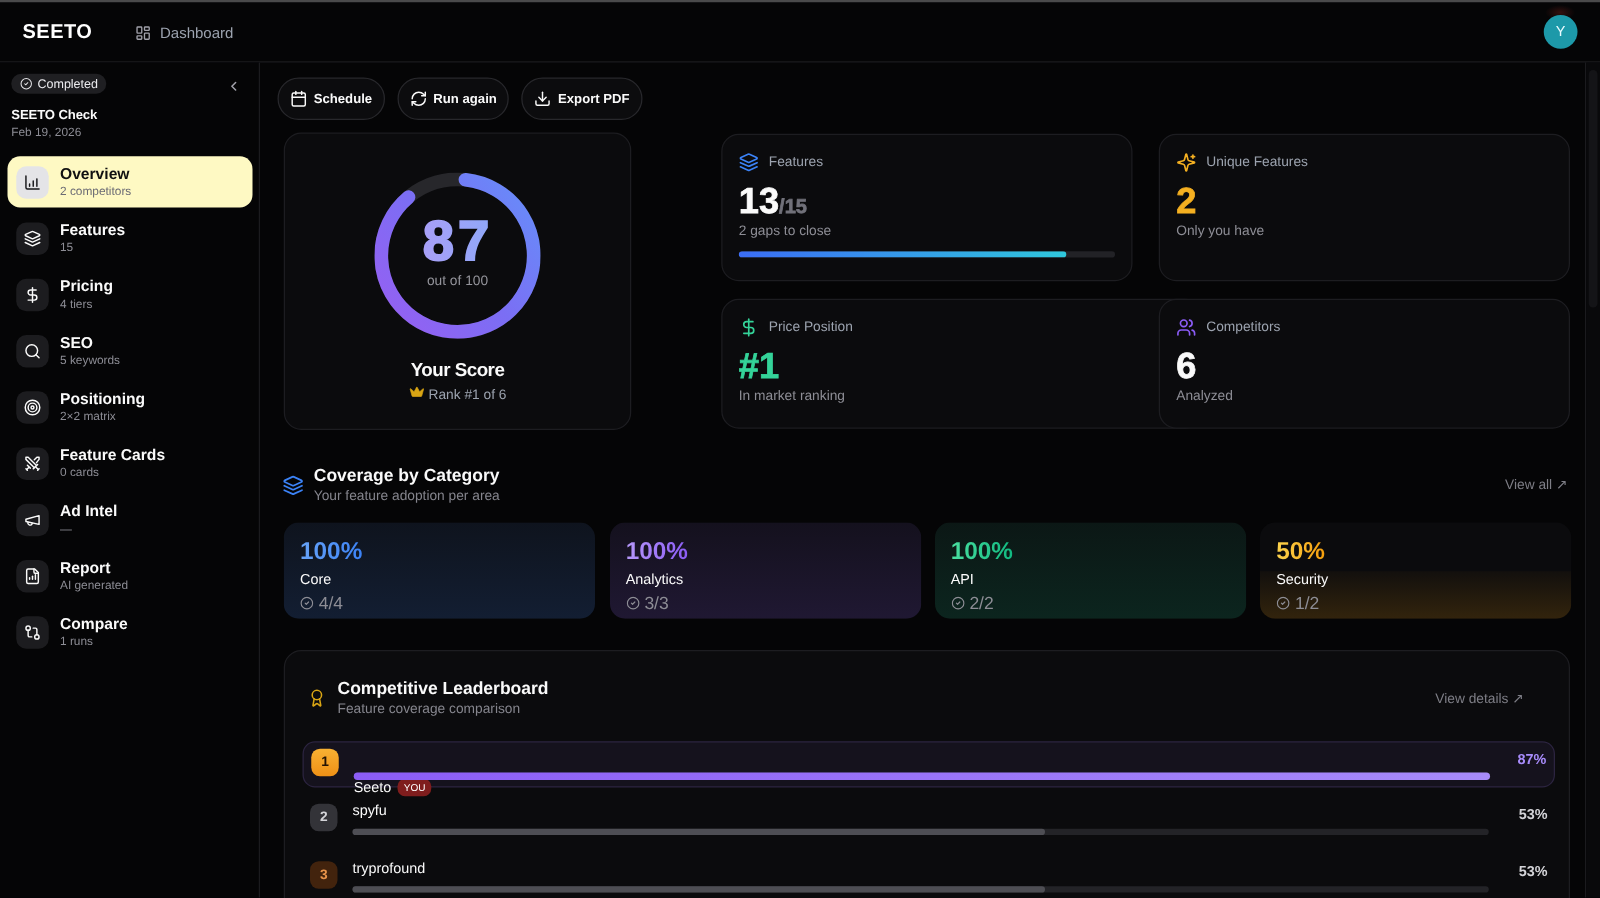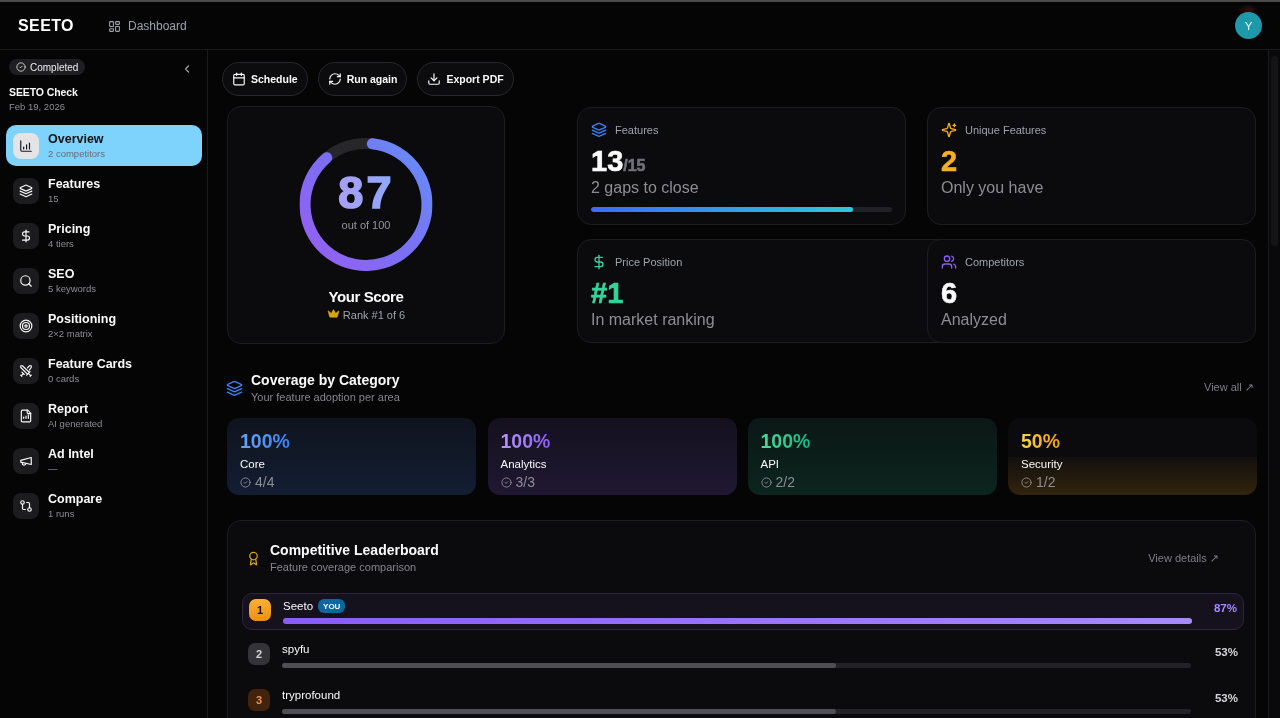--- a/index.html
+++ b/index.html
@@ -10,42 +10,42 @@
 .navitem { position:absolute; left:108px; top:17px; display:flex; align-items:center; gap:7px; color:#9ca3af; font-size:12px; font-weight:500; }
 .avatar { position:absolute; right:18px; top:10px; width:27px; height:27px; border-radius:50%; background:#1d99a9; color:#e8fbff; display:flex; align-items:center; justify-content:center; font-size:11.5px; font-weight:500; }
 
 .sidebar { position:absolute; left:0; top:50px; width:208px; height:668px; background:#050506; border-right:1px solid #1b1b1e; }
 .badge-completed { position:absolute; left:9px; top:9px; display:inline-flex; align-items:center; gap:4px; background:#1f1f22; border-radius:999px; padding:2.5px 7px; font-size:10px; color:#ececef; }
 .collapse { position:absolute; right:14px; top:13px; color:#a1a1aa; }
 .sb-title { position:absolute; left:9px; top:36px; font-size:10.5px; font-weight:bold; letter-spacing:-0.1px; color:#fafafa; }
 .sb-date { position:absolute; left:9px; top:51px; font-size:9.5px; color:#8d8d95; }
 .menu { position:absolute; left:6px; top:75px; width:196px; }
 .mi { display:flex; align-items:center; gap:9px; padding:7px; border-radius:10px; margin-bottom:4px; height:41px; }
-.mi.active { background:#7dd3fc; }
+.mi.active { background:#fef9c3; }
 .mi .ibox { width:26px; height:26px; border-radius:8px; background:#1c1c1f; display:flex; align-items:center; justify-content:center; flex:none; }
 .mi.active .ibox { background:#e4e4e7; }
 .mi .t1 { font-size:12.5px; font-weight:600; color:#fafafa; line-height:15px; }
 .mi .t2 { font-size:9.5px; color:#8d8d95; line-height:12px; margin-top:1px; }
 .mi.active .t1 { color:#111; }
 .mi.active .t2 { color:#6b6b74; }
 
 .main { position:absolute; left:208px; top:50px; width:1072px; height:668px; }
 .btnrow { position:absolute; left:14px; top:11.5px; display:flex; gap:10px; }
 .pill { display:inline-flex; align-items:center; gap:5px; height:25px; padding:16px 9px; border:1px solid #28282c; border-radius:999px; background:#0c0c0e; font-size:10.5px; font-weight:600; color:#fafafa; }
 .card { position:absolute; background:#0b0b0d; border:1px solid #1d1d21; border-radius:14px; }
 #score { left:19px; top:56px; width:278px; height:238px; }
 #feat { left:369px; top:57px; width:329px; height:118px; }
 #uniq { left:719px; top:57px; width:329px; height:118px; }
 #price { left:369px; top:189px; width:385px; height:104px; }
 #comp { left:719px; top:189px; width:329px; height:104px; }
 .statpad { position:absolute; left:13px; top:14px; right:13px; }
 .stathead { display:flex; align-items:center; gap:8px; color:#9ca3af; font-size:11px; }
 .statnum { margin-top:8px; font-size:29px; font-weight:bold; color:#fafafa; line-height:30px; -webkit-text-stroke:0.6px; }
 .statnum .frac { font-size:16px; color:#71717a; font-weight:bold; line-height:0; }
-.statsub { margin-top:3px; font-size:16px; color:#8d8d95; }
+.statsub { margin-top:3px; font-size:11px; color:#8d8d95; }
 .pbar { margin-top:10px; height:5px; border-radius:3px; background:#222226; overflow:hidden; }
 .pbar > div { height:100%; border-radius:3px; width:87%; background:linear-gradient(90deg,#3b6df6,#2fc8dc); }
 
 .ringwrap { position:absolute; left:50%; top:31px; transform:translateX(-50%); width:133px; height:133px; }
 .ringcenter { position:absolute; left:0; top:-5px; width:133px; height:133px; display:flex; flex-direction:column; align-items:center; justify-content:center; }
 .outof { font-size:11px; color:#94949b; margin-top:5px; }
 .yourscore { position:absolute; left:0; right:0; top:181px; text-align:center; font-size:15px; letter-spacing:-0.4px; font-weight:bold; color:#fafafa; }
 .rank { position:absolute; left:0; right:0; top:201px; text-align:center; font-size:11px; color:#9ca3af; }
 
 .sechead { position:absolute; }
@@ -61,21 +61,21 @@
 
 #board { left:19px; top:470px; width:1029px; height:240px; }
 .lrow { position:absolute; left:14px; width:1002px; height:37px; }
 .lrow.hl { background:#15121d; border:1px solid #2c2440; border-radius:10px; }
 .rbadge { position:absolute; left:6px; top:5px; width:22px; height:22px; border-radius:7px; display:flex; align-items:center; justify-content:center; font-size:11px; font-weight:bold; }
 .lname { position:absolute; left:40px; top:5px; font-size:11.5px; font-weight:500; color:#fafafa; }
 .ltrack { position:absolute; left:40px; top:24px; width:909px; height:6px; border-radius:3px; background:#232327; }
 .lrow:not(.hl) .ltrack { height:5px; top:24.5px; }
 .ltrack > div { height:100%; border-radius:3px; }
 .lpct { position:absolute; right:6px; top:8px; font-size:11.5px; font-weight:bold; }
-.youbadge { display:inline-block; margin-left:5px; background:#0369a1; color:#fff; font-size:8px; font-weight:bold; padding:2.5px 5px; border-radius:6px; vertical-align:1px; }
+.youbadge { display:inline-block; margin-left:5px; background:#7f1d1d; color:#fff; font-size:8px; font-weight:normal; padding:2.5px 5px; border-radius:6px; vertical-align:1px;margin-top:24px; }
 svg { display:block; }
 </style>
 </head>
 <body>
 <div class="topstrip"></div>
 <div class="topbar">
   <div class="logo">SEETO</div>
   <div class="navitem">
     <svg width="13" height="13" viewBox="0 0 24 24" fill="none" stroke="#a1a1aa" stroke-width="2" stroke-linecap="round" stroke-linejoin="round">
         <rect x="3" y="3" width="7" height="9" rx="1"></rect>
@@ -182,42 +182,42 @@
           </svg>
         </div>
     <div>
           <div class="t1">Feature Cards</div>
           <div class="t2">0 cards</div>
         </div>
   </div>
       <div class="mi">
     <div class="ibox">
           <svg width="14" height="14" viewBox="0 0 24 24" fill="none" stroke="#fafafa" stroke-width="2" stroke-linecap="round" stroke-linejoin="round">
+            <path d="m3 11 18-5v12L3 14v-3z"></path>
+            <path d="M11.6 16.8a3 3 0 1 1-5.8-1.6"></path>
+          </svg>
+        </div>
+    <div>
+          <div class="t1">Ad Intel</div>
+          <div class="t2">—</div>
+        </div>
+  </div>
+      <div class="mi">
+    <div class="ibox">
+          <svg width="14" height="14" viewBox="0 0 24 24" fill="none" stroke="#fafafa" stroke-width="2" stroke-linecap="round" stroke-linejoin="round">
             <path d="M15 2H6a2 2 0 0 0-2 2v16a2 2 0 0 0 2 2h12a2 2 0 0 0 2-2V7Z"></path>
             <path d="M14 2v4a2 2 0 0 0 2 2h4"></path>
             <path d="M8 16v-2"></path>
             <path d="M12 16v-4"></path>
             <path d="M16 16v-6"></path>
           </svg>
         </div>
     <div>
           <div class="t1">Report</div>
           <div class="t2">AI generated</div>
-        </div>
-  </div>
-      <div class="mi">
-    <div class="ibox">
-          <svg width="14" height="14" viewBox="0 0 24 24" fill="none" stroke="#fafafa" stroke-width="2" stroke-linecap="round" stroke-linejoin="round">
-            <path d="m3 11 18-5v12L3 14v-3z"></path>
-            <path d="M11.6 16.8a3 3 0 1 1-5.8-1.6"></path>
-          </svg>
-        </div>
-    <div>
-          <div class="t1">Ad Intel</div>
-          <div class="t2">—</div>
         </div>
   </div>
       <div class="mi">
     <div class="ibox">
           <svg width="14" height="14" viewBox="0 0 24 24" fill="none" stroke="#fafafa" stroke-width="2" stroke-linecap="round" stroke-linejoin="round">
             <circle cx="18" cy="18" r="3"></circle>
             <circle cx="6" cy="6" r="3"></circle>
             <path d="M13 6h3a2 2 0 0 1 2 2v7"></path>
             <path d="M11 18H8a2 2 0 0 1-2-2V9"></path>
           </svg>

